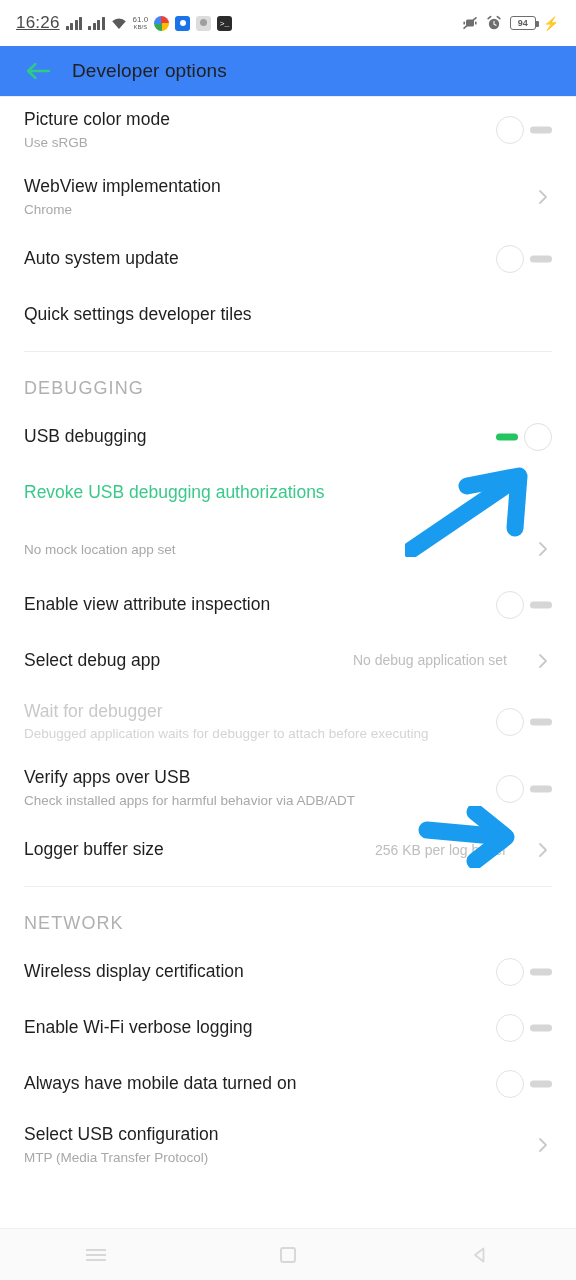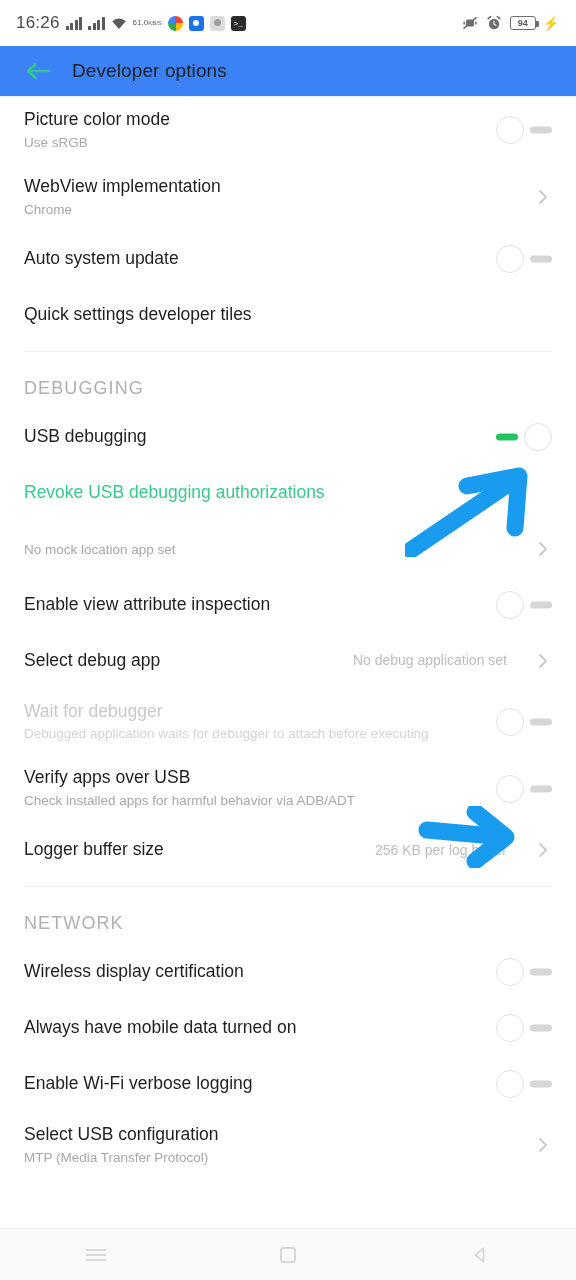--- a/index.html
+++ b/index.html
@@ -11,33 +11,33 @@
   }
   #screen { position: relative; width: 576px; height: 1280px; background:#fff; }
 
   
   .statusbar {
     height: 46px; display: flex; align-items: center;
     padding: 0 16px; background: #ffffff;
   }
   .sb-left { display: flex; align-items: center; gap: 6px; flex: 1; }
   .sb-right { display: flex; align-items: center; gap: 8px; font-weight: bold; }
-  .sb-time { font-size: 17px; color: #4a4a4a; letter-spacing: .2px; }
+  .sb-time { font-size: 17px; color: #4a4a4a; letter-spacing: .2px; text-decoration: underline; }
 
   .sig { display: inline-flex; align-items: flex-end; gap: 1.5px; height: 14px; }
   .sig i { width: 3px; background: #5a5a5a; display: block; border-radius: .5px; }
   .sig i:nth-child(1){ height: 4px; }
   .sig i:nth-child(2){ height: 7px; }
   .sig i:nth-child(3){ height: 10px; }
   .sig i:nth-child(4){ height: 13px; }
 
   .wifi { position: relative; width: 16px; height: 13px; }
   .wifi svg { display:block; }
 
-  .netspeed { display: flex; align-items: center;
+  .netspeed { display: flex; flex-direction: column; align-items: center;
               line-height: 1; color: #5a5a5a; }
   .netspeed .v { font-size: 8px; }
   .netspeed .u { font-size: 6px; }
 
   .appicon { width: 15px; height: 15px; border-radius: 3px; display:block; }
   .ic-photos { background: conic-gradient(#ea4335 0 25%, #fbbc04 0 50%, #34a853 0 75%, #4285f4 0 100%);
                border-radius: 50%; }
   .ic-blue   { background: #1a73e8; position: relative; }
   .ic-blue::after { content:""; position:absolute; left:50%; top:50%; width:6px; height:6px;
                     margin:-3px 0 0 -3px; border-radius:50%; background:#fff; }
@@ -311,30 +311,30 @@
         <div class="row-texts">
           <div class="row-title">Wireless display certification</div>
         </div>
         <div class="switch off">
           <span class="track"></span>
           <span class="knob"></span>
         </div>
       </div>
       <div class="row">
         <div class="row-texts">
+          <div class="row-title">Enable Wi-Fi verbose logging</div>
+        </div>
+        <div class="switch off">
+          <span class="track"></span>
+          <span class="knob"></span>
+        </div>
+      </div>
+      <div class="row">
+        <div class="row-texts">
           <div class="row-title">Always have mobile data turned on</div>
-        </div>
-        <div class="switch off">
-          <span class="track"></span>
-          <span class="knob"></span>
-        </div>
-      </div>
-      <div class="row">
-        <div class="row-texts">
-          <div class="row-title">Enable Wi-Fi verbose logging</div>
         </div>
         <div class="switch off">
           <span class="track"></span>
           <span class="knob"></span>
         </div>
       </div>
       <div class="row">
         <div class="row-texts">
           <div class="row-title">Select USB configuration</div>
           <div class="row-sub">MTP (Media Transfer Protocol)</div>

